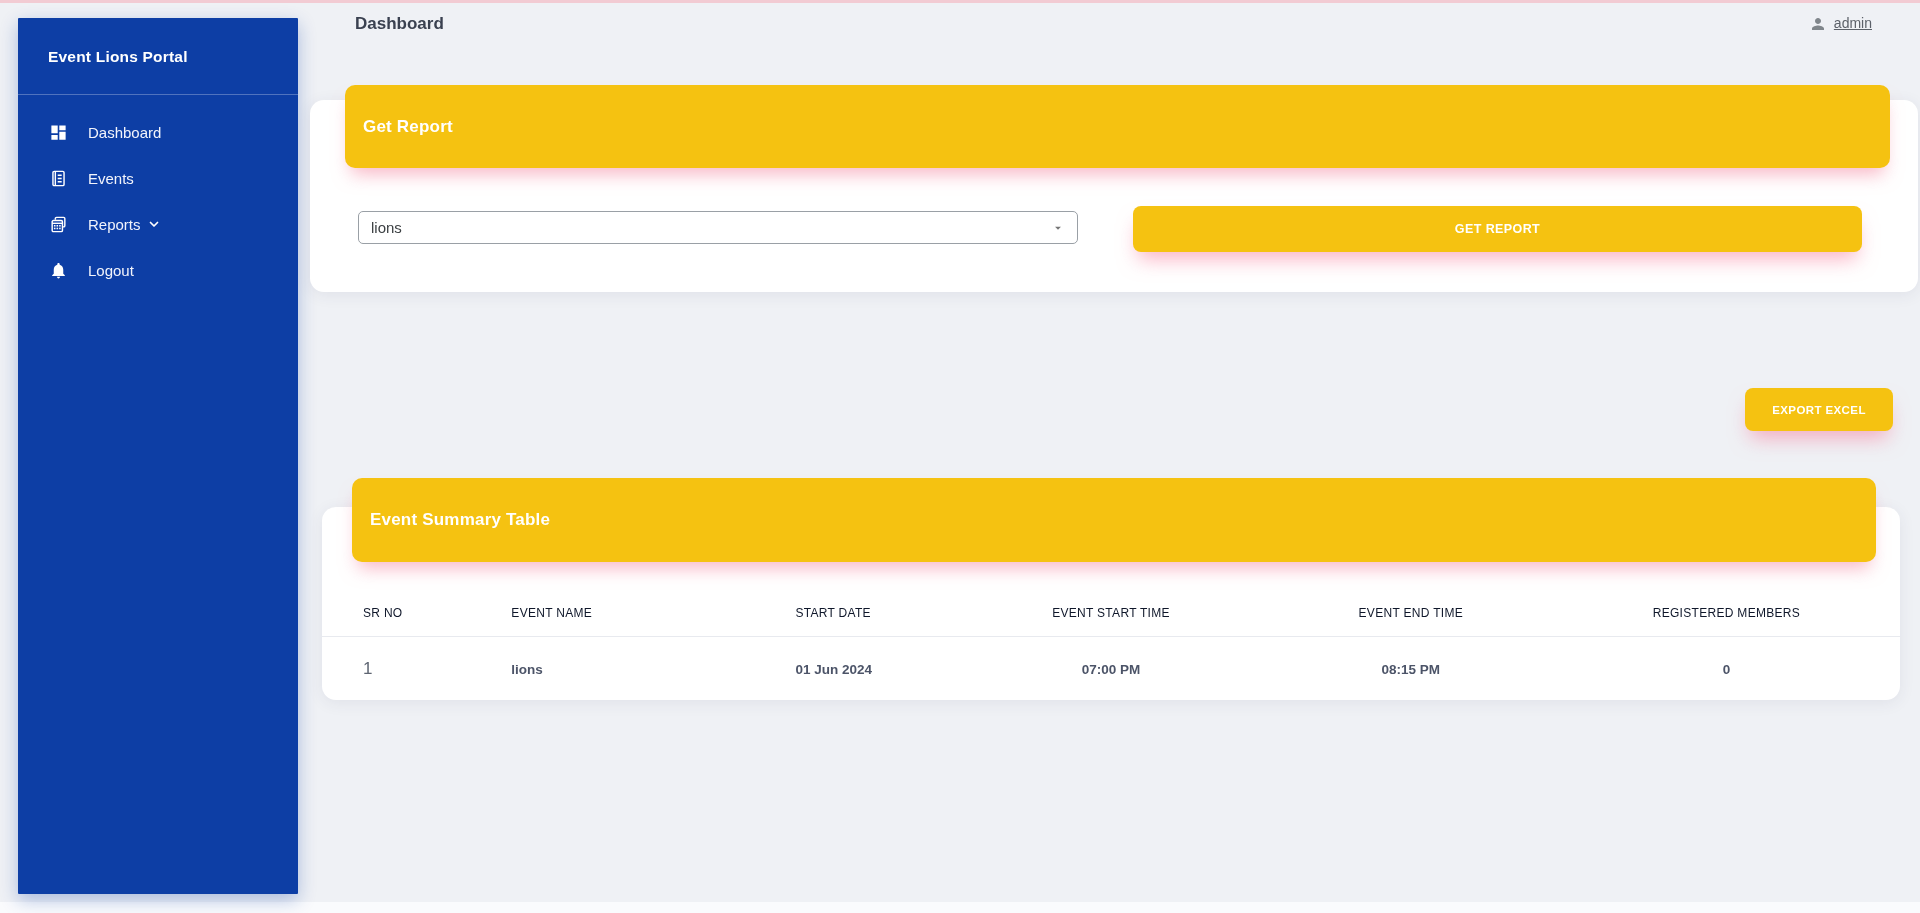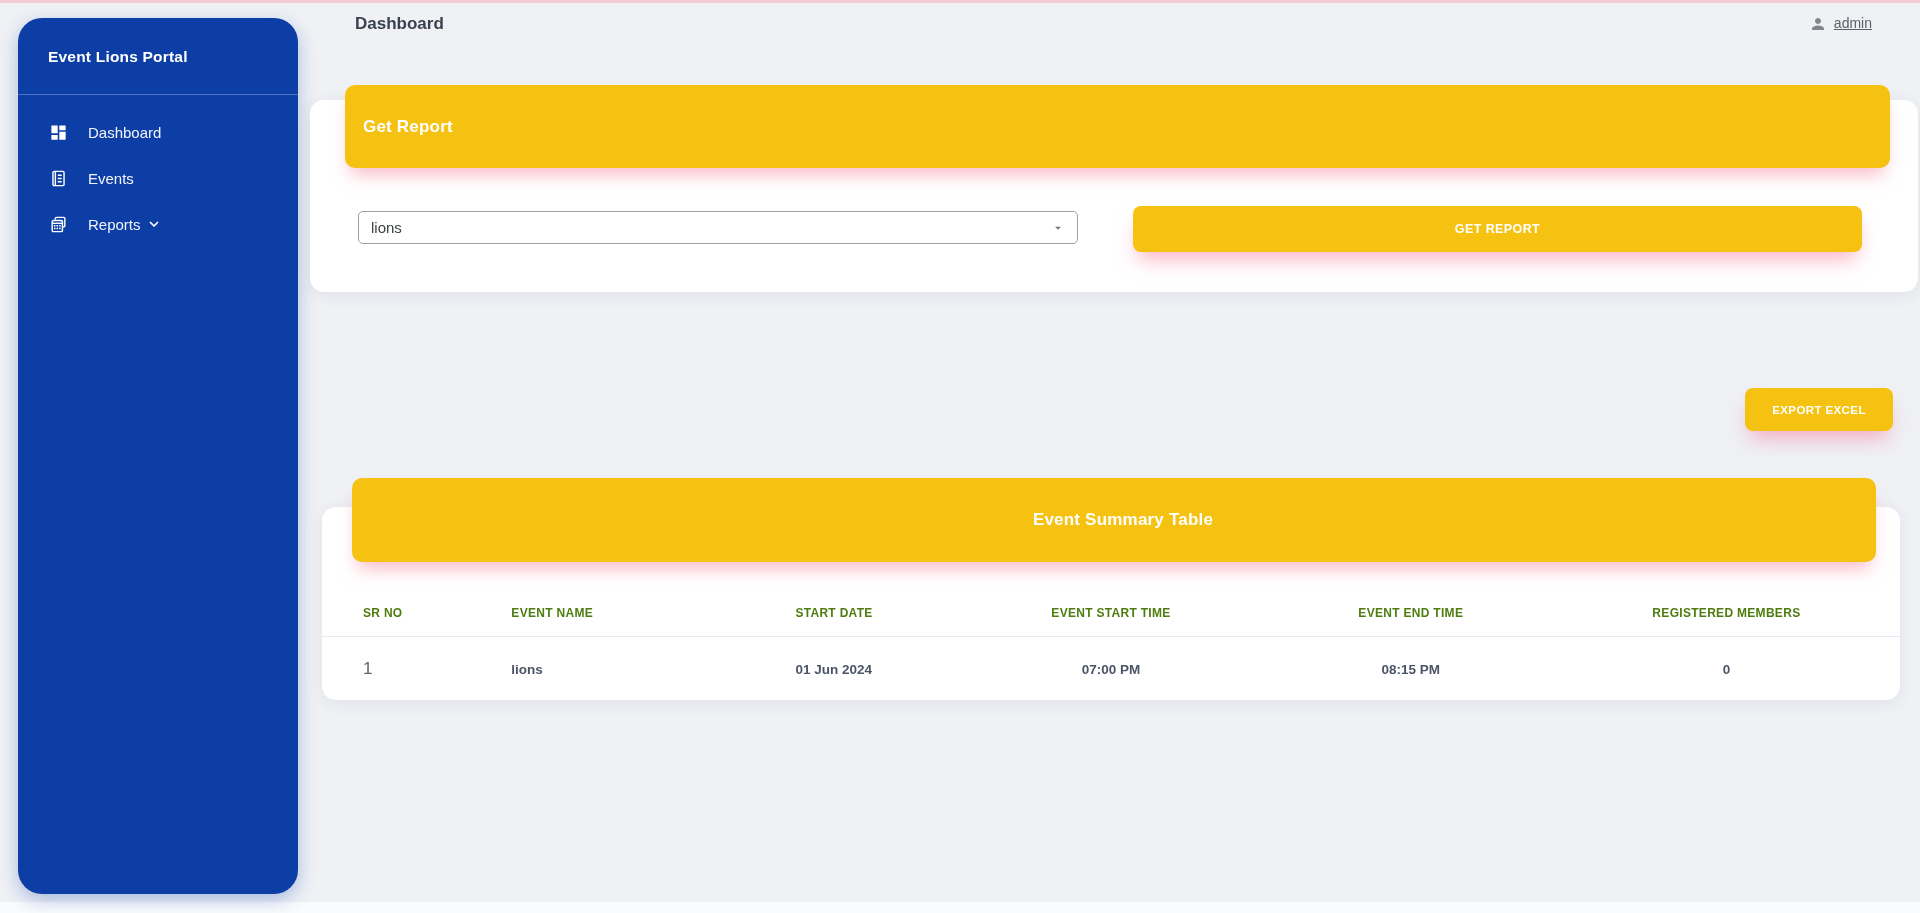--- a/index.html
+++ b/index.html
@@ -15,21 +15,21 @@
     background:#F2CBD3;
   }
   .bottom-strip{
     position:absolute; bottom:0; left:0; width:1920px; height:11px;
     background:#FAFBFD;
   }
 
   
   .sidebar{
     position:absolute; left:18px; top:18px; width:280px; height:876px;
-    background:#0D3EA5; border-radius:24px;
+    background:#0D3EA5; border-radius:1px;
     box-shadow:0 6px 18px rgba(13,62,165,.30);
     color:#F5F7FF;
   }
   .sidebar-title{
     padding:30px 30px 28px 30px;
     font-size:15.5px; font-weight:bold; letter-spacing:.2px; color:#FFFFFF;
   }
   .sidebar-divider{
     height:1px; background:rgba(255,255,255,.28); width:100%;
   }
@@ -67,21 +67,21 @@
   .card-report{ left:310px; top:100px; width:1608px; height:192px; }
   .card-table { left:322px; top:507px; width:1578px; height:193px; }
 
   .banner{
     position:absolute; background:#F5C211; border-radius:10px;
     display:flex; align-items:center; padding-left:18px;
     color:#FFFFFF; font-weight:bold; font-size:17px; letter-spacing:.2px;
     box-shadow:0 12px 18px -6px rgba(244,124,151,.55);
   }
   .banner-report{ left:345px; top:85px;  width:1545px; height:83px; }
-  .banner-table { left:352px; top:478px; width:1524px; height:84px;justify-content:center; }
+  .banner-table { left:352px; top:478px; width:1524px; height:84px; }
 
   
   .select-box{
     position:absolute; left:358px; top:211px; width:720px; height:33px;
     background:#FFFFFF; border:1px solid #9AA0A6; border-radius:5px;
     display:flex; align-items:center; padding:0 12px;
     font-size:15px; color:#3C4043; cursor:pointer;
   }
   .select-box .caret{ margin-left:auto; display:inline-flex; }
   .select-box .caret svg{ width:14px; height:14px; fill:#757575; }
@@ -100,21 +100,21 @@
     position:absolute; left:1745px; top:388px; width:148px; height:43px;
     font-size:11.5px;
   }
 
   
   .summary-table{
     position:absolute; top:85px; left:0; width:100%;
     border-collapse:collapse; table-layout:fixed;
   }
   .summary-table th{
-    font-size:12px; font-weight:bold; color:#4d7c0f; letter-spacing:.3px;
+    font-size:12px; font-weight:normal; color:#0f172a; letter-spacing:.3px;
     padding:14px 0 16px 0; border-bottom:1px solid #E8EAEF;
     text-align:center; white-space:nowrap;
   }
   .summary-table td{
     padding:22px 0 18px 0; text-align:center; white-space:nowrap;
     font-size:13.5px; font-weight:bold; color:#4C5468;
   }
   .summary-table th.al, .summary-table td.al{ text-align:left; }
   .summary-table th.c1, .summary-table td.c1{ padding-left:41px; }
   .summary-table td.c1{
@@ -173,20 +173,28 @@
         </svg>
       </span>
       <span>Reports</span>
       <span class="chev">
         <svg viewBox="0 0 24 24" fill="none" stroke="#FFFFFF" stroke-width="3.4" stroke-linecap="round" stroke-linejoin="round">
             <path d="M5 9l7 7 7-7"></path>
           </svg>
       </span>
     </div>
 
+    <div class="nav-item">
+      <span class="icon">
+        <svg viewBox="0 0 24 24" fill="#FFFFFF">
+            <path d="M12 22c1.1 0 2-.9 2-2h-4c0 1.1.9 2 2 2zm6-6v-5c0-3.07-1.63-5.64-4.5-6.32V4c0-.83-.67-1.5-1.5-1.5S10.5 3.17 10.5 4v.68C7.64 5.36 6 7.92 6 11v5l-2 2v1h16v-1l-2-2z"></path>
+          </svg>
+      </span>
+      <span>Logout</span>
+    </div>
 
   </nav>
 </aside>
 
 <div class="page-title">Dashboard</div>
 <div class="user-chip">
   <svg viewBox="0 0 24 24">
       <path d="M12 12c2.21 0 4-1.79 4-4s-1.79-4-4-4-4 1.79-4 4 1.79 4 4 4zm0 2c-2.67 0-8 1.34-8 4v2h16v-2c0-2.66-5.33-4-8-4z"></path>
     </svg>
   <span>admin</span>

